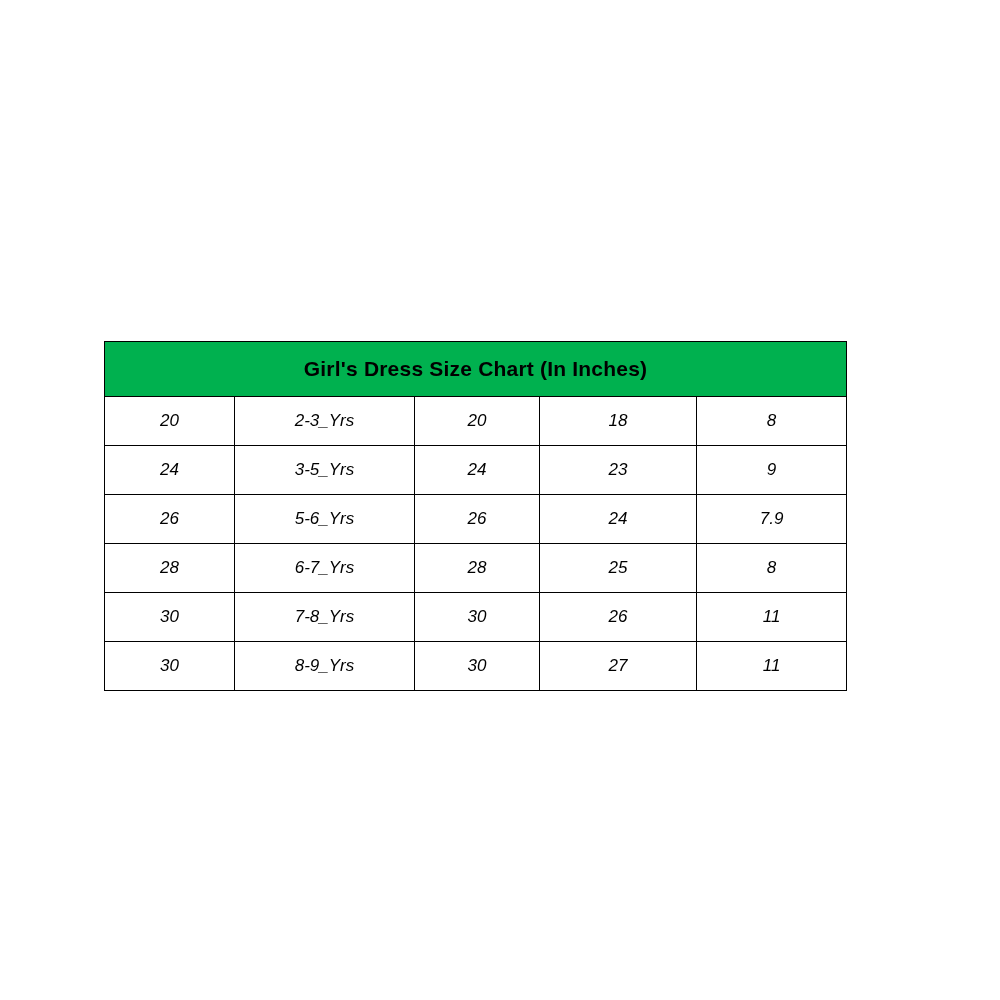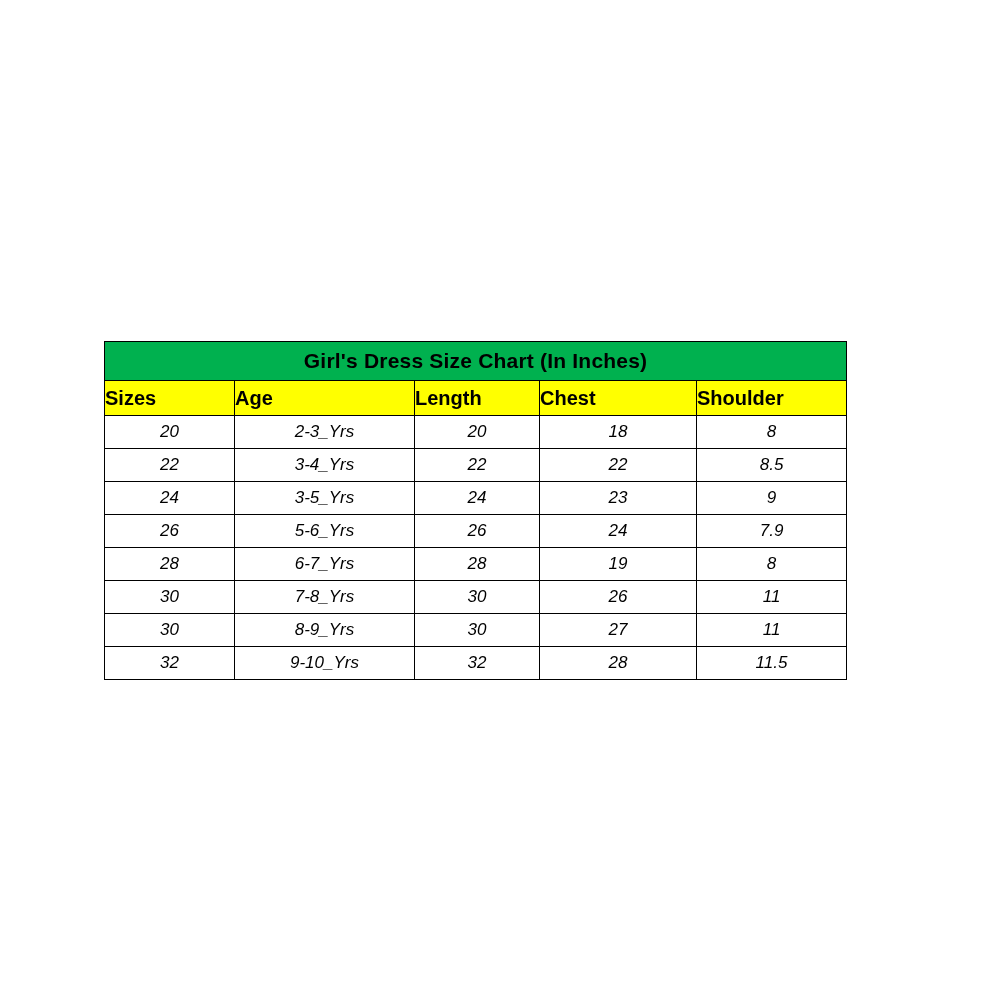--- a/index.html
+++ b/index.html
@@ -24,21 +24,21 @@
 
   table.size-chart {
     border-collapse: collapse;
     table-layout: fixed;
     width: 742px;
   }
 
   table.size-chart td,
   table.size-chart th {
     border: 1px solid #000000;
-    padding: 0;
+    padding: 8px;
     margin: 0;
   }
 
   .title-cell {
     background: #00b14f;
     color: #000000;
     font-size: 21px;
     font-weight: bold;
     text-align: center;
     height: 38px;
@@ -81,79 +81,58 @@
       <col class="c0">
         <col class="c1">
         <col class="c2">
         <col class="c3">
         <col class="c4">
     </colgroup>
     <tbody>
       <tr>
         <td class="title-cell" colspan="5">Girl's Dress Size Chart (In Inches)</td>
       </tr>
-      <tr>
-        <td class="header-cell">Sizes</td>
-        <td class="header-cell">Age</td>
-        <td class="header-cell">Length</td>
-        <td class="header-cell">Chest</td>
-        <td class="header-cell">Shoulder</td>
-      </tr>
 
       <tr>
         <td class="data-cell">20</td>
         <td class="data-cell">2-3_Yrs</td>
         <td class="data-cell">20</td>
         <td class="data-cell">18</td>
         <td class="data-cell">8</td>
-      </tr>
-      <tr>
-        <td class="data-cell">22</td>
-        <td class="data-cell">3-4_Yrs</td>
-        <td class="data-cell">22</td>
-        <td class="data-cell">22</td>
-        <td class="data-cell">8.5</td>
       </tr>
       <tr>
         <td class="data-cell">24</td>
         <td class="data-cell">3-5_Yrs</td>
         <td class="data-cell">24</td>
         <td class="data-cell">23</td>
         <td class="data-cell">9</td>
       </tr>
       <tr>
         <td class="data-cell">26</td>
         <td class="data-cell">5-6_Yrs</td>
         <td class="data-cell">26</td>
         <td class="data-cell">24</td>
         <td class="data-cell">7.9</td>
       </tr>
       <tr>
         <td class="data-cell">28</td>
         <td class="data-cell">6-7_Yrs</td>
         <td class="data-cell">28</td>
-        <td class="data-cell">19</td>
+        <td class="data-cell">25</td>
         <td class="data-cell">8</td>
       </tr>
       <tr>
         <td class="data-cell">30</td>
         <td class="data-cell">7-8_Yrs</td>
         <td class="data-cell">30</td>
         <td class="data-cell">26</td>
         <td class="data-cell">11</td>
       </tr>
       <tr>
         <td class="data-cell">30</td>
         <td class="data-cell">8-9_Yrs</td>
         <td class="data-cell">30</td>
         <td class="data-cell">27</td>
         <td class="data-cell">11</td>
       </tr>
-      <tr>
-        <td class="data-cell">32</td>
-        <td class="data-cell">9-10_Yrs</td>
-        <td class="data-cell">32</td>
-        <td class="data-cell">28</td>
-        <td class="data-cell">11.5</td>
-      </tr>
     </tbody>
   </table>
 </div>
 
 </body></html>

